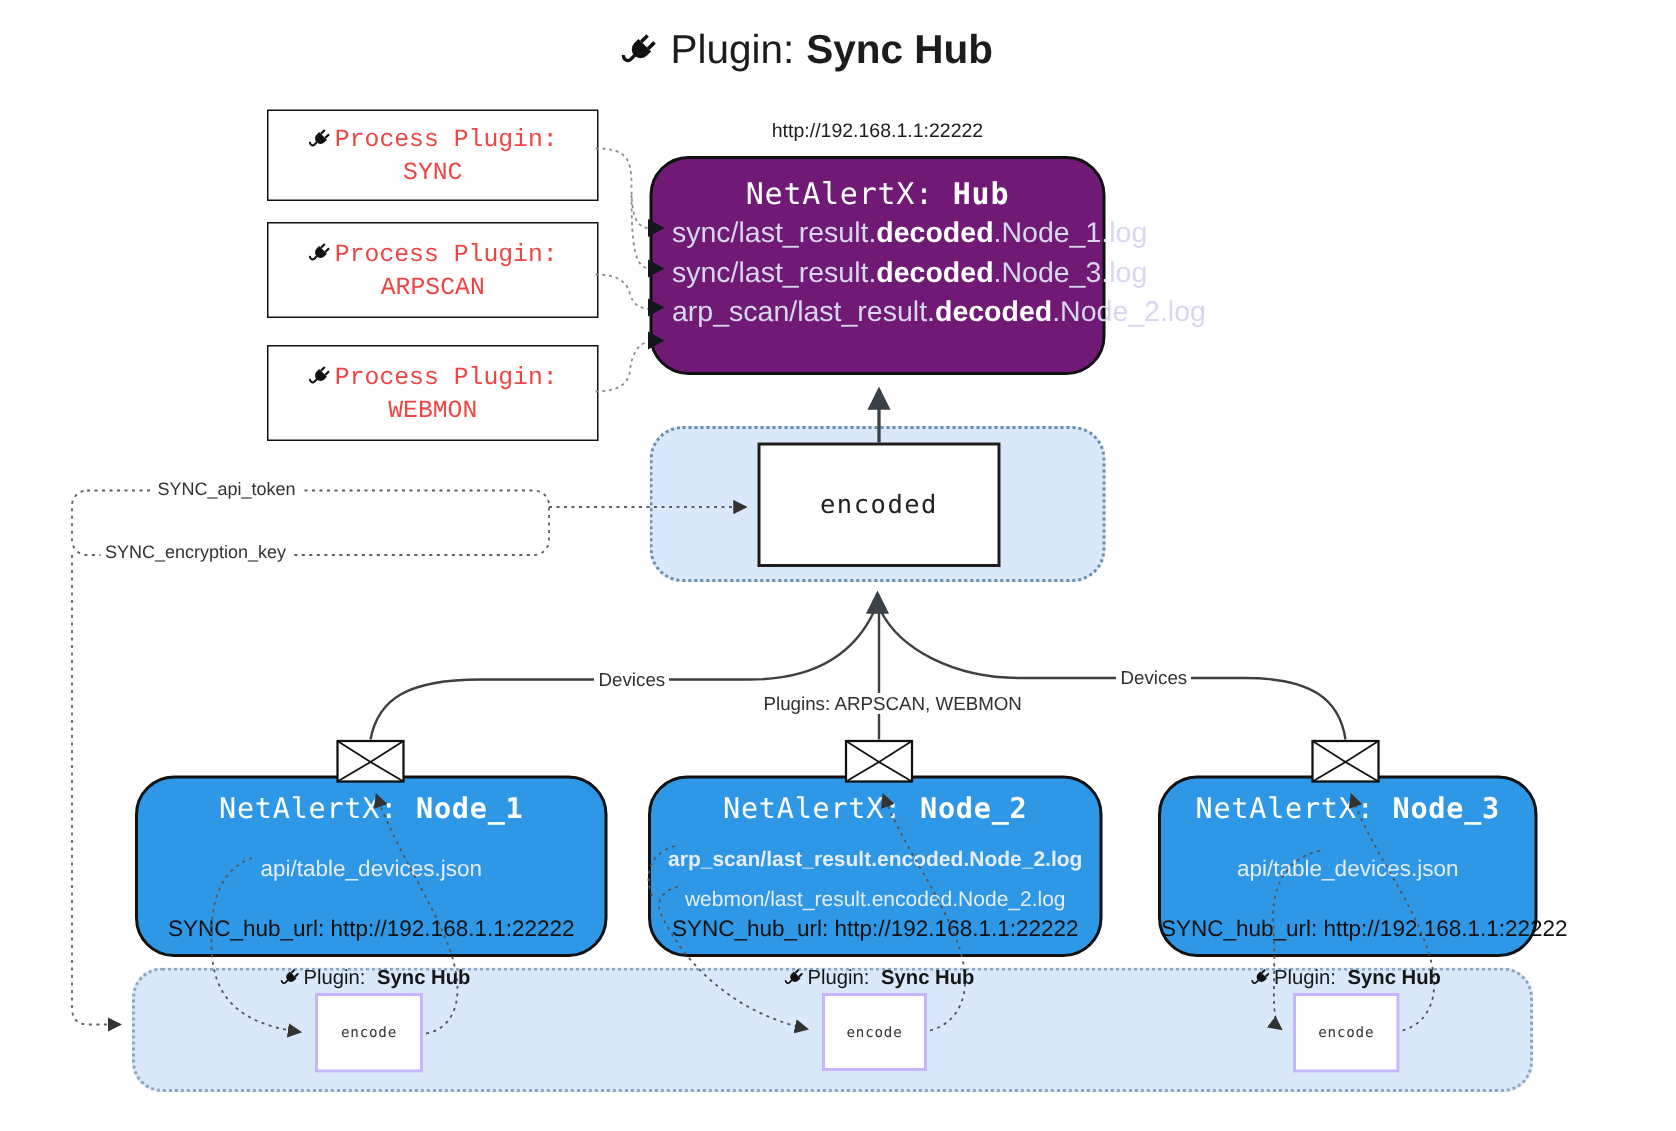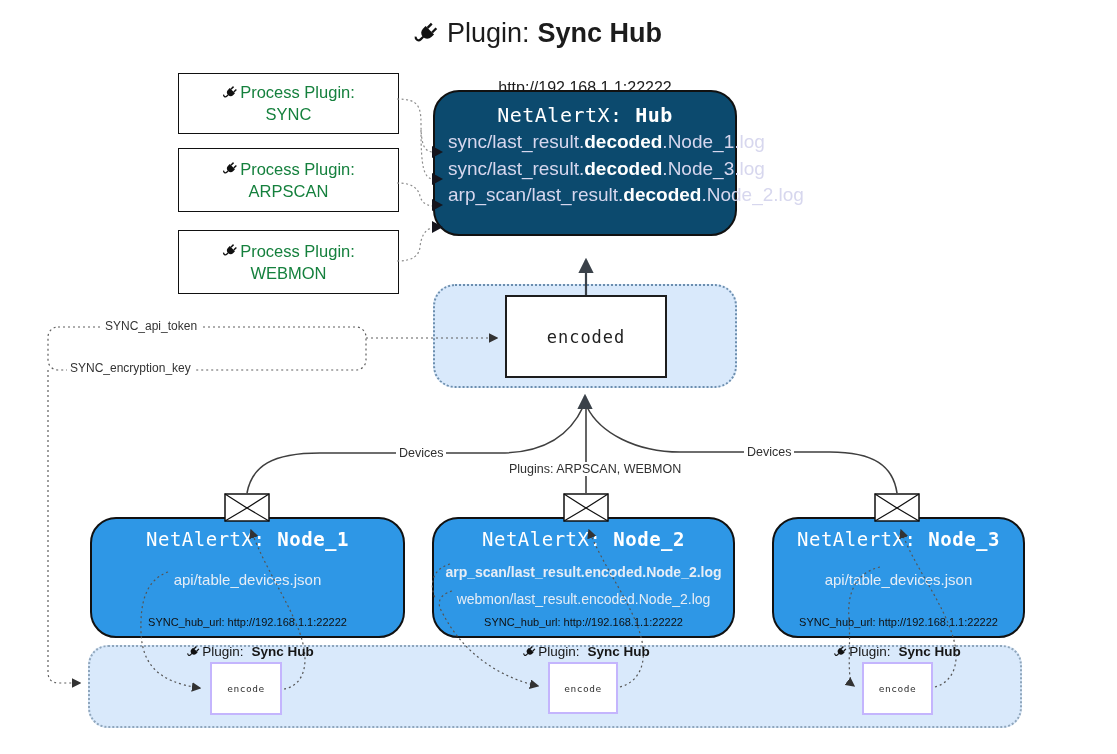--- a/index.html
+++ b/index.html
@@ -12,28 +12,28 @@
   .page-title{position:absolute;left:0;top:18px;width:100%;display:flex;justify-content:center;
               align-items:center;gap:8px;font-size:27px;color:#1c1c1c;z-index:2;}
   .page-title b{font-weight:bold;}
 
   .plug{width:26px;height:26px;}
   .plug.sm{width:16px;height:16px;}
   .plug.xs{width:14px;height:14px;}
 
   
   .proc{position:absolute;left:178px;width:219px;background:#fff;border:1.7px solid #111;
-        text-align:center;font-family:Liberation Sans, sans-serif;font-size:16.5px;color:#15803d;
+        text-align:center;font-family:Liberation Mono, monospace;font-size:16.5px;color:#ef4444;
         z-index:2;display:flex;flex-direction:column;justify-content:center;gap:3px;}
   .proc .l1{display:flex;align-items:center;justify-content:center;gap:2px;}
 
   
-  .hub-url{position:absolute;left:433px;top:79px;width:304px;text-align:center;font-size:16px;
+  .hub-url{position:absolute;left:433px;top:79px;width:304px;text-align:center;font-size:13px;
            color:#1d1d1d;z-index:2;}
-  .hub{position:absolute;left:433px;top:90px;width:304px;height:146px;background:#0c4a6e;
+  .hub{position:absolute;left:433px;top:104px;width:304px;height:146px;background:#701a75;
        border:2px solid #111;border-radius:26px;z-index:2;box-sizing:border-box;}
   .hub-title{position:absolute;left:0;top:11px;width:100%;text-align:center;color:#fff;
              font-family:"DejaVu Sans Mono",monospace;font-size:20px;letter-spacing:.5px;}
   .hub-title b{font-weight:bold;}
   .hub-row{position:absolute;left:13px;right:4px;height:18px;line-height:18px;font-size:19px;
            color:#d7d7ee;white-space:nowrap;}
   .hub-row b{color:#ffffff;font-weight:bold;}
   .hr1{top:41px;} .hr2{top:68px;} .hr3{top:94px;} .hr4{top:116px;}
 
   
@@ -52,21 +52,21 @@
   
   .node{position:absolute;top:517px;height:121px;background:#2e97e6;border:2px solid #111;
         border-radius:26px;z-index:2;box-sizing:border-box;}
   .node-title{position:absolute;left:0;top:9px;width:100%;text-align:center;color:#fff;
               font-family:"DejaVu Sans Mono",monospace;font-size:19px;letter-spacing:.5px;white-space:nowrap;}
   .node-title b{font-weight:bold;}
   .node-file{position:absolute;left:0;width:100%;text-align:center;color:#e6edf6;font-size:15px;
              white-space:nowrap;}
   .node-file.f14{font-size:14px;}
   .node-url{position:absolute;left:0;bottom:8px;width:100%;text-align:center;color:#101010;
-            font-size:11px;white-space:nowrap;}
+            font-size:15px;white-space:nowrap;}
 
   
   .band{position:absolute;left:88px;top:645px;width:934px;height:83px;background:#d9e9fb;
         border:2px dotted #8fa6bc;border-radius:20px;z-index:1;box-sizing:border-box;}
   .enc-label{position:absolute;top:644px;transform:translateX(-50%);display:flex;align-items:center;
              gap:2px;font-size:13.5px;color:#161616;z-index:6;white-space:nowrap;}
   .enc-label b{font-weight:bold;}
   .enc-box{position:absolute;background:#fff;border:2px solid #c4b5fd;z-index:2;display:flex;
            align-items:center;justify-content:center;font-family:"DejaVu Sans Mono",monospace;
            font-size:9.5px;letter-spacing:.5px;color:#333;box-sizing:border-box;}

